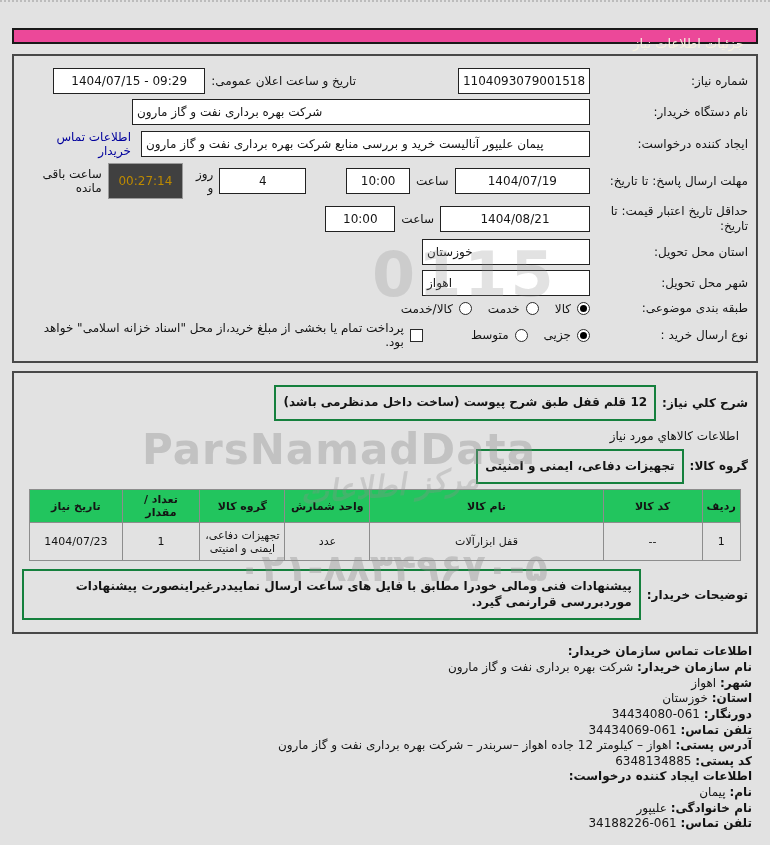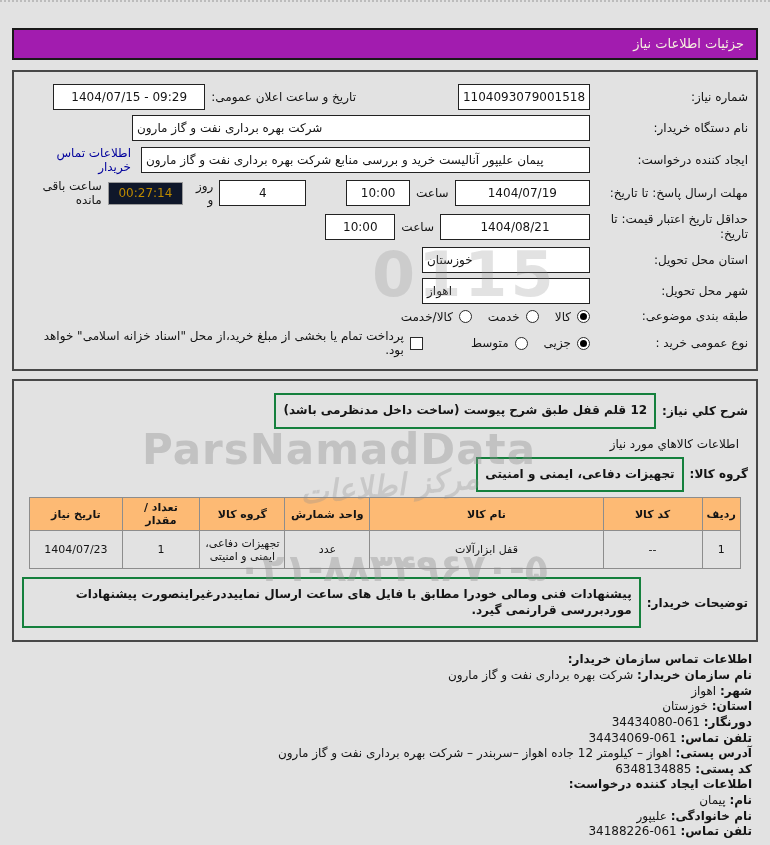--- a/index.html
+++ b/index.html
@@ -8,24 +8,24 @@
     background: #e2e2e2;
     font-family: "DejaVu Sans", sans-serif;
     font-size: 12px;
     color: #141414;
     position: relative;
     overflow: hidden;
   }
   .dotted-top { border-top: 2px dotted #bcbcbc; width: 100%; }
   .title-bar {
     margin: 26px 12px 10px 12px;
-    background: #a21caf;
+    background: #ec4899;
     border: 2px solid #191919;
     color: #f6f1df;
-    height: 32px;
+    height: 16px;
     line-height: 28px;
     padding: 0 12px;
     font-size: 13px;
   }
   .box {
     margin: 0 12px 8px 12px;
     border: 2px solid #484848;
     padding: 7px 8px;
     background: transparent;
   }
@@ -56,37 +56,37 @@
     width: 13px; height: 13px; flex: none;
     border: 1px solid #2a2a2a; border-radius: 50%;
     background: #fff; display: inline-flex; align-items: center; justify-content: center;
   }
   .radio.sel::after { content: ""; width: 7px; height: 7px; border-radius: 50%; background: #000; }
   .checkbox {
     width: 13px; height: 13px; flex: none;
     border: 1px solid #2a2a2a; background: #fff;
   }
   .timer {
-    background: #0f172a; border: 1px solid #9a9a9a; color: #bd8a00;
-    height: 23px; width: 84px;
+    background: #404040; border: 1px solid #9a9a9a; color: #bd8a00;
+    height: 36px; width: 84px;
     display: flex; align-items: center; justify-content: center;
   }
   .heading { font-weight: normal; margin: 8px 9px 6px 0; }
   table.items {
     width: 98%;
     margin: 4px auto 8px auto;
     border-collapse: collapse;
     font-size: 11px;
   }
   table.items th, table.items td {
     border: 1px solid #8d8d8d;
     padding: 3px 4px;
     text-align: center;
   }
-  table.items th { background: #fdba74; font-weight: bold; height: 26px; }
+  table.items th { background: #22c55e; font-weight: bold; height: 26px; }
   table.items td { height: 38px; }
   .contact { margin: 10px 18px 0 18px; line-height: 1.22; }
   .cline { margin: 0 0 1px 0; }
   .cline b { font-weight: bold; }
   .wm {
     position: absolute; pointer-events: none; z-index: 6;
     font-weight: bold; color: #8f8f8f;
   }
   .wm-digits { top: 238px; left: 372px; font-size: 62px; opacity: .25; letter-spacing: 3px; }
   .wm-brand  { top: 425px; left: 142px; font-size: 42px; opacity: .38; letter-spacing: 1px; }
@@ -155,21 +155,21 @@
     <span class="lbl">طبقه بندی موضوعی:</span>
     <span class="radio sel"></span>
     <span>کالا</span>
     <span class="radio" style="margin-right:10px"></span>
     <span>خدمت</span>
     <span class="radio" style="margin-right:10px"></span>
     <span>کالا/خدمت</span>
   </div>
 
   <div class="row">
-    <span class="lbl">نوع عمومی خرید :</span>
+    <span class="lbl">نوع ارسال خرید :</span>
     <span class="radio sel"></span>
     <span>جزیی</span>
     <span class="radio" style="margin-right:10px"></span>
     <span>متوسط</span>
     <span class="checkbox" style="margin-right:42px"></span>
     <span>پرداخت تمام یا بخشی از مبلغ خرید،از محل "اسناد خزانه اسلامی" خواهد بود.</span>
   </div>
 
 </div>
 

